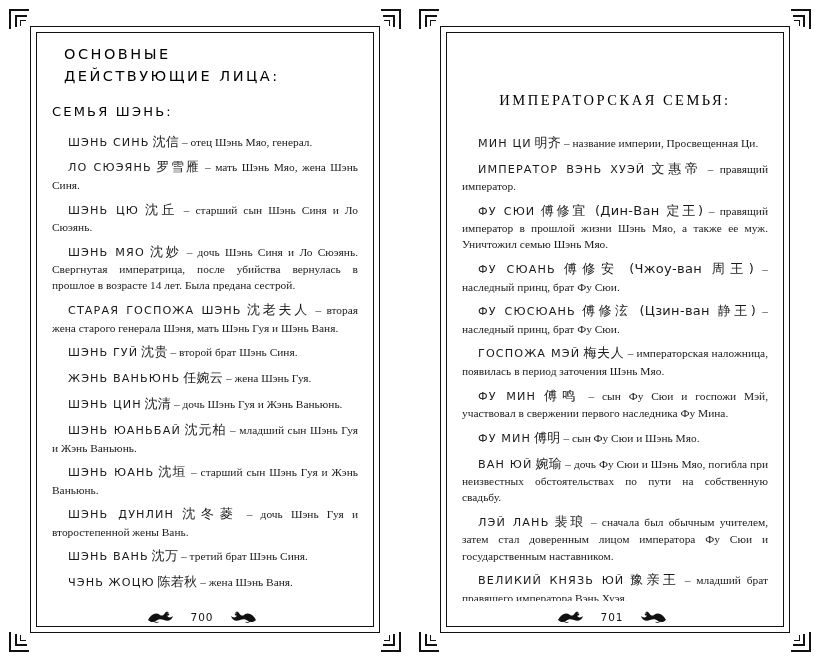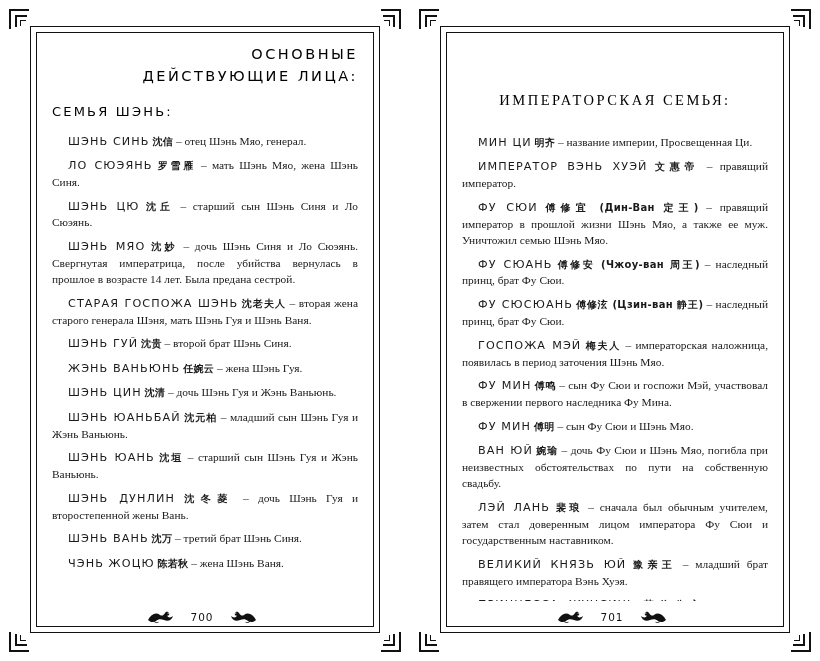--- a/index.html
+++ b/index.html
@@ -79,21 +79,21 @@
   h1.sect-title {
     font-family: "DejaVu Sans", sans-serif;
     font-weight: normal;
     letter-spacing: 2.5px;
     font-size: 14.5px;
     line-height: 1.5;
     margin: 0 0 14px 0;
     text-transform: uppercase;
     color: #000;
   }
-  .title-left { text-align: right; padding-left: 12px; }
+  .title-left { text-align: left; padding-left: 12px; }
   .title-center { text-align: center; }
   h2.sub-title {
     font-family: "DejaVu Sans", sans-serif;
     font-weight: normal;
     letter-spacing: 2.2px;
     font-size: 13px;
     margin: 16px 0 14px 0;
     text-align: left;
     text-transform: uppercase;
     color: #000;
@@ -107,23 +107,22 @@
     color: #1a1a1a;
   }
   .entry .nm {
     font-family: "DejaVu Sans", sans-serif;
     letter-spacing: 1.1px;
     font-size: 11.2px;
     text-transform: uppercase;
   }
   .entry .hz {
     font-family: "DejaVu Sans", sans-serif;
-    font-size: 10px;
+    font-size: 13px;
     letter-spacing: 0.3px;
-    font-weight: bold;
   }
   .entry .desc { }
   .footer {
     position: absolute;
     left: 52px;
     right: 58px;
     bottom: 36px;
     display: flex;
     align-items: center;
     justify-content: center;

